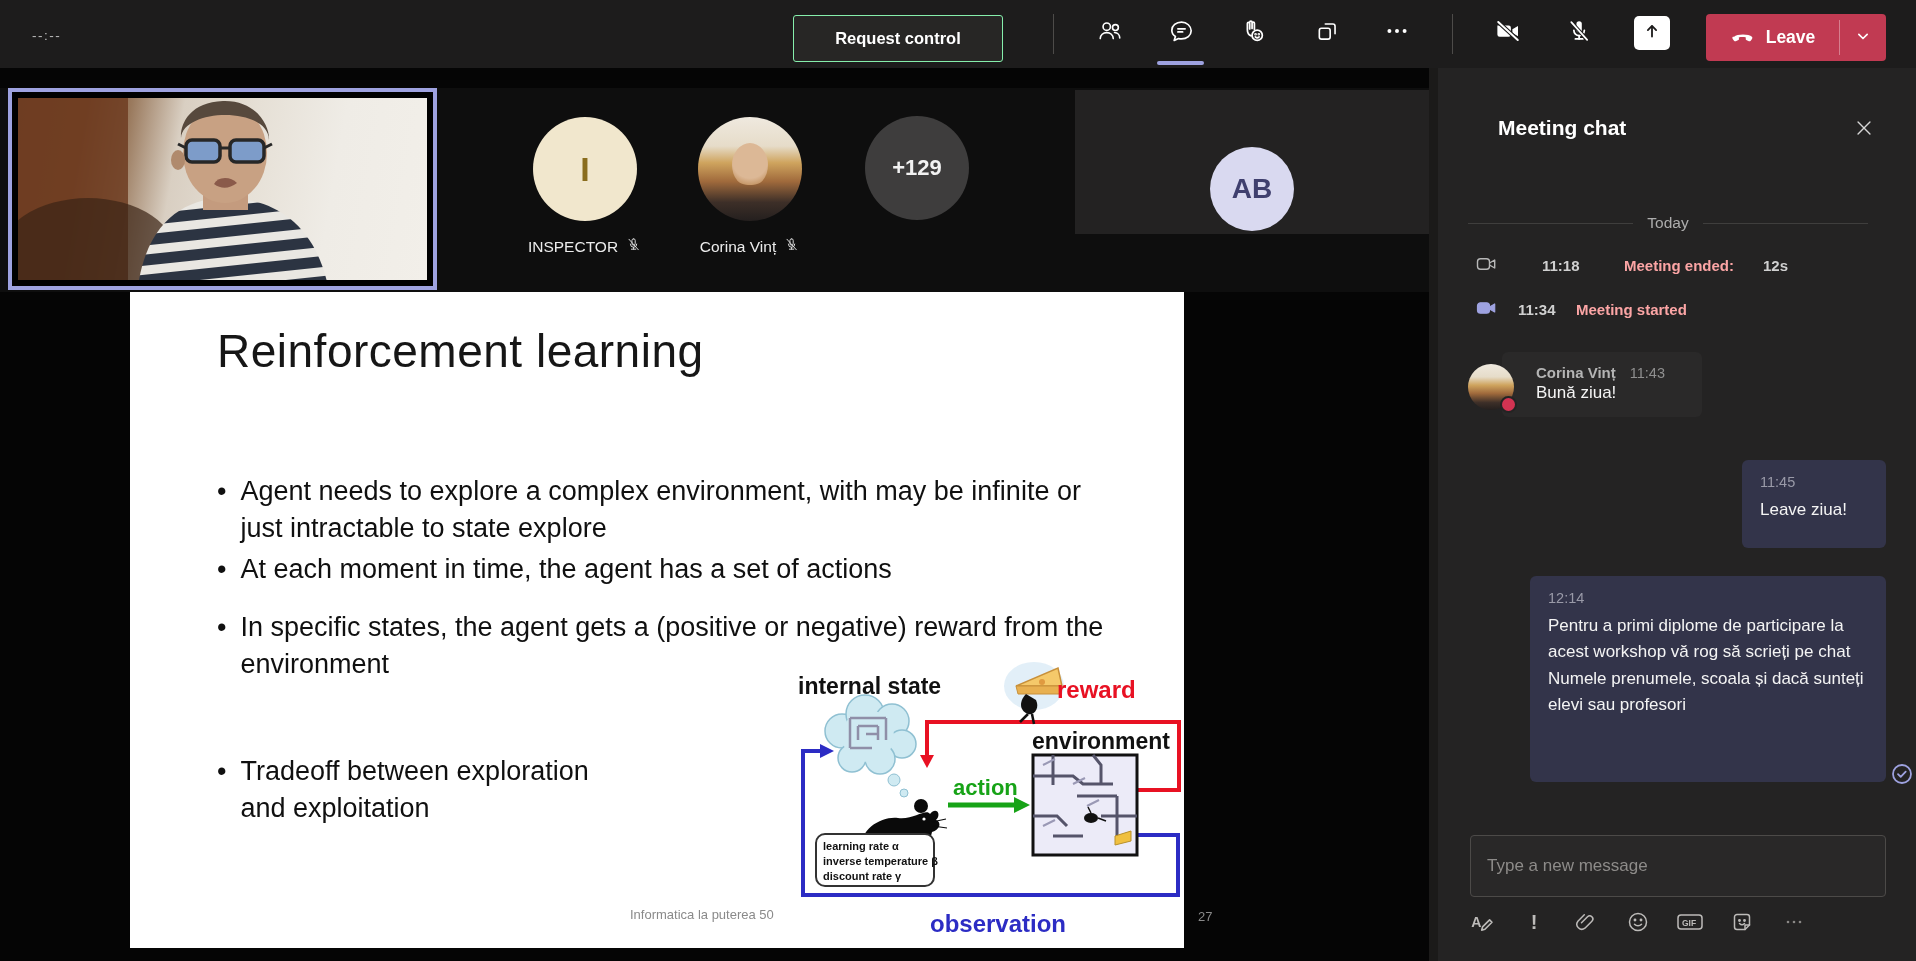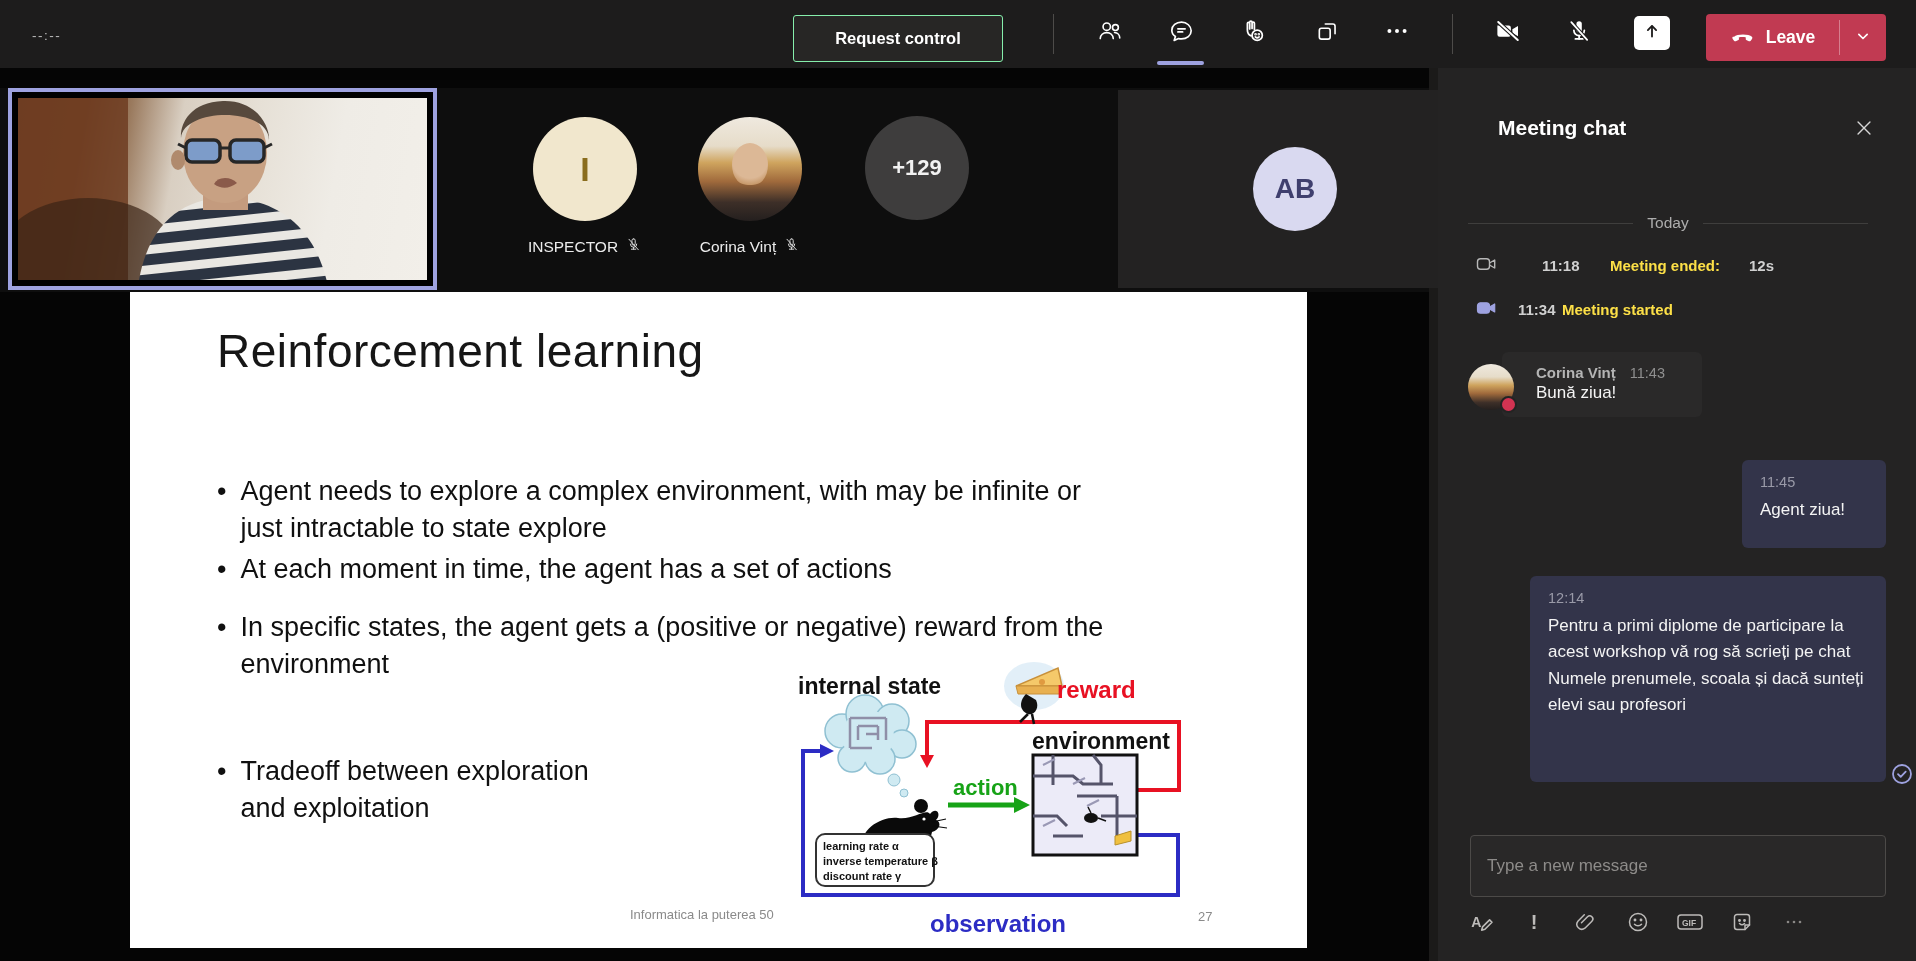--- a/index.html
+++ b/index.html
@@ -49,26 +49,26 @@
   .av-inspector { left:533px; top:117px; width:104px; height:104px; background:var(--avatar-inspector-bg,#f1e7cd); color:#8a6d1d; font-size:34px; font-weight:600; }
   .av-corina { left:698px; top:117px; width:104px; height:104px;
     background:linear-gradient(180deg,#efe9df 0%,#e6dcc9 28%,#cfa45e 44%,#a06a3c 62%,#3d2f28 82%,#241f1e 100%); overflow:hidden; }
   .av-corina::after { content:""; position:absolute; left:34px; top:26px; width:36px; height:44px; border-radius:50%;
     background:radial-gradient(circle at 50% 40%, #dcb896 0 55%, #c89a6c 75%, transparent 78%); }
   .av-plus { left:865px; top:116px; width:104px; height:104px; background:var(--avatar-plus-bg,#3e3d3d); color:#f2f2f2; font-size:22px; font-weight:700; }
   .p-label { position:absolute; top:236px; width:180px; display:flex; align-items:center; justify-content:center; gap:7px; font-size:15.5px; color:#ececec; }
   .p-label svg { stroke:#dcdcdc; fill:none; stroke-width:1.4; stroke-linecap:round; }
 
   
-  .ab-tile { position:absolute; left:1075px; top:90px; width:354px; height:198px; background:#232222; cursor:pointer;margin-left:43px; }
+  .ab-tile { position:absolute; left:1075px; top:90px; width:354px; height:144px; background:#232222; cursor:pointer; }
   .ab-circle { position:absolute; left:135px; top:57px; width:84px; height:84px; border-radius:50%;
     background:var(--avatar-ab-bg,#d9d9f0); color:#3f3f6e; font-size:28px; font-weight:600; display:flex; align-items:center; justify-content:center; }
 
   
-  .slide { position:absolute; left:130px; top:292px; width:1177px; height:656px; background:#fff; color:var(--slide-text,#111); }
+  .slide { position:absolute; left:130px; top:292px; width:1054px; height:656px; background:#fff; color:var(--slide-text,#111); }
   .slide-title { position:absolute; left:87px; top:32px; font-size:46px; font-weight:300; color:#161616; letter-spacing:.5px; }
   .bullet { position:absolute; left:87px; display:flex; gap:14px; font-size:27px; line-height:37px; color:#101010; }
   .bullet .dot { font-size:27px; line-height:37px; }
   .b1 { top:181px; width:905px; }
   .b2 { top:259px; width:905px; }
   .b3 { top:317px; width:945px; }
   .b4 { top:461px; width:400px; }
   .slide-footer { position:absolute; left:500px; top:615px; font-size:13px; color:#8a8a8a; }
   .slide-page { position:absolute; left:1068px; top:617px; font-size:13px; color:#8a8a8a; }
   .diagram { position:absolute; left:660px; top:364px; width:412px; height:287px; }
@@ -80,21 +80,21 @@
 
   
   .chat { position:absolute; left:1438px; top:68px; width:478px; height:893px; background:var(--chat-bg,#242323); }
   .chat-title { position:absolute; left:60px; top:48px; font-size:21px; font-weight:700; color:#fff; }
   .chat-close { position:absolute; left:408px; top:44px; width:36px; height:36px; display:flex; align-items:center; justify-content:center; cursor:pointer; }
   .chat-close svg { stroke:#d6d6d6; stroke-width:1.5; stroke-linecap:round; }
   .today { position:absolute; left:30px; top:146px; width:400px; display:flex; align-items:center; gap:14px; color:#adadad; font-size:15.5px;justify-content:space-between; }
   .today .line { flex:1; height:1px; background:#3f3e3d; }
   .event { position:absolute; left:36px; display:flex; align-items:center; font-size:15px; font-weight:700; }
   .event .ev-time { color:#d0d0d0; margin-left:20px; width:44px; }
-  .event .ev-text { color:#fde047; margin-left:0; }
+  .event .ev-text { color:#fca5a5; margin-left:14px; }
   .event .ev-val { color:#d0d0d0; margin-left:5px; }
   .ev1 { top:184px;gap:24px; } .ev2 { top:228px; }
   .event svg.cam-outline { stroke:#b8b8b8; fill:none; stroke-width:1.4; stroke-linejoin:round; }
   .event svg.cam-filled { stroke:var(--accent,#7b83eb); fill:var(--accent,#7b83eb); stroke-width:1.2; stroke-linejoin:round; }
 
   .msg-other { position:absolute; left:64px; top:284px; width:200px; background:var(--chat-other-bubble,#2a2929); border-radius:6px; padding:12px 16px 14px 34px; }
   .msg-name-row { display:flex; align-items:baseline; gap:14px; }
   .msg-name { font-size:15px; font-weight:700; color:#b4b4b4; }
   .msg-time { font-size:14.5px; color:#8f8f8f; }
   .msg-text { font-size:17px; color:#f4f4f4; margin-top:2px; }
@@ -405,21 +405,21 @@
         <span class="msg-name">Corina Vinț</span>
         <span class="msg-time">11:43</span>
       </div>
       <div class="msg-text">Bună ziua!</div>
     </div>
     <div class="chat-avatar"></div>
     <div class="presence-dot"></div>
 
     <div class="msg-me me1">
       <div class="msg-time">11:45</div>
-      <div class="msg-text">Agent ziua!</div>
+      <div class="msg-text">Leave ziua!</div>
     </div>
     <div class="msg-me me2">
       <div class="msg-time">12:14</div>
       <div class="msg-text">Pentru a primi diplome de participare la acest workshop vă rog să scrieți pe chat Numele prenumele, scoala și dacă sunteți elevi sau profesori</div>
     </div>
     <div class="seen-check">
       <svg width="24" height="24" viewBox="0 0 24 24">
           <circle cx="12" cy="12" r="9"></circle>
           <path d="M8 12.2l2.7 2.7 5-5.2"></path>
         </svg>

